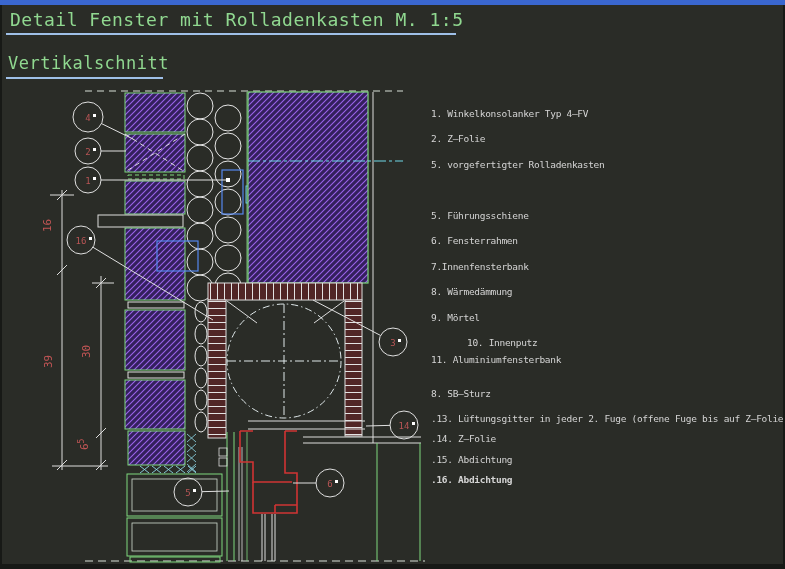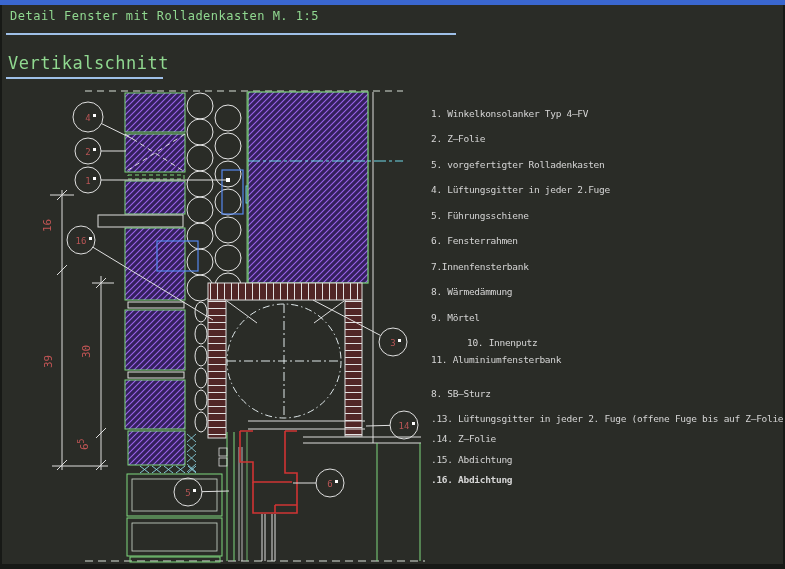--- a/index.html
+++ b/index.html
@@ -5,21 +5,21 @@
   html,body{margin:0;padding:0;}
   body{
     width:785px;height:569px;position:relative;overflow:hidden;
     background:#2a2c27;font-family:"DejaVu Sans Mono", monospace;
   }
   .titlebar{position:absolute;left:0;top:0;width:785px;height:5px;background:#3a67d0;}
   .frame-left{position:absolute;left:0;top:5px;width:2px;height:559px;background:#171916;}
   .frame-right{position:absolute;left:783px;top:5px;width:2px;height:559px;background:#171916;}
   .frame-bottom{position:absolute;left:0;top:564px;width:785px;height:5px;background:#171916;}
   .page-title{
-    position:absolute;left:10px;top:9px;color:#90d890;font-size:12px;
+    position:absolute;left:10px;top:9px;color:#90d890;font-size:18px;
     letter-spacing:0.5px;white-space:nowrap;
   }
   .title-underline{position:absolute;left:6px;top:33px;width:450px;height:2px;background:#9fc0e8;}
   .page-subtitle{
     position:absolute;left:8px;top:53px;color:#90d890;font-size:17px;
     letter-spacing:0.5px;white-space:nowrap;
   }
   .subtitle-underline{position:absolute;left:6px;top:77px;width:157px;height:2px;background:#9fc0e8;}
   .drawing{position:absolute;left:0;top:0;}
   .legend{position:absolute;left:0;top:0;width:785px;height:569px;pointer-events:none;}
@@ -245,21 +245,20 @@
         <text x="188" y="492" dy="3.5" text-anchor="middle" font-size="9" fill="#b85555" font-family="&quot;DejaVu Sans Mono&quot;, monospace">5</text>
         <rect x="193" y="489" width="3" height="3" fill="#ffffff"></rect>
       </g>
     </g>
 </svg>
 
 <div class="legend" id="legend">
     <div class="legend-item" style="top: 108px;">1. Winkelkonsolanker Typ 4–FV</div>
     <div class="legend-item" style="top: 133.45px;">2. Z–Folie</div>
     <div class="legend-item" style="top: 158.9px;">5. vorgefertigter Rolladenkasten</div>
-    <div class="legend-item" style="top: 184.35px;">4. Lüftungsgitter in jeder 2.Fuge</div>
     <div class="legend-item" style="top: 209.8px;">5. Führungsschiene</div>
     <div class="legend-item" style="top: 235.25px;">6. Fensterrahmen</div>
     <div class="legend-item" style="top: 260.7px; text-align: center;">7.Innenfensterbank</div>
     <div class="legend-item" style="top: 286.15px;">8. Wärmedämmung</div>
     <div class="legend-item" style="top: 311.6px;">9. Mörtel</div>
     <div class="legend-item" style="top: 337.05px; margin-left: 36px;">10. Innenputz</div>
     <div class="legend-item" style="top: 354px;">11. Aluminiumfensterbank</div>
     <div class="legend-item" style="top: 387.95px;">8. SB–Sturz</div>
     <div class="legend-item" style="top: 413px;">.13. Lüftungsgitter in jeder 2. Fuge (offene Fuge bis auf Z–Folie)</div>
     <div class="legend-item" style="top: 433.3px;">.14. Z–Folie</div>

